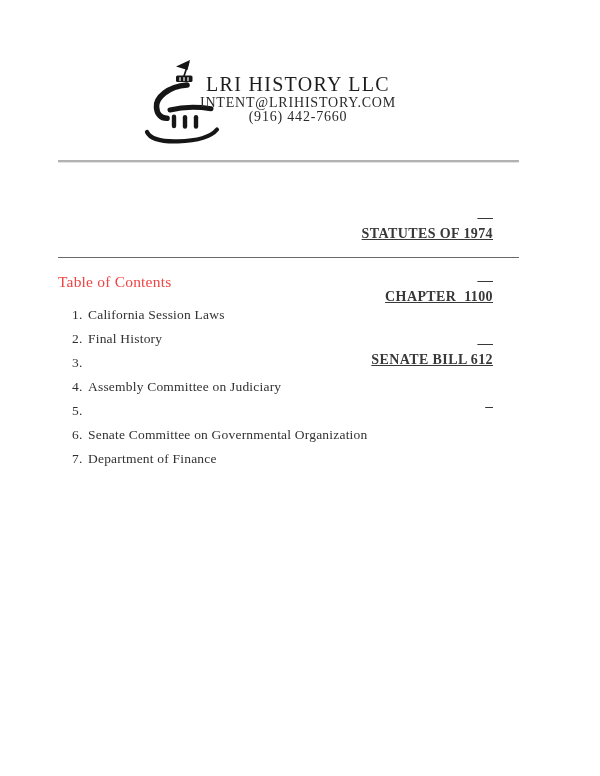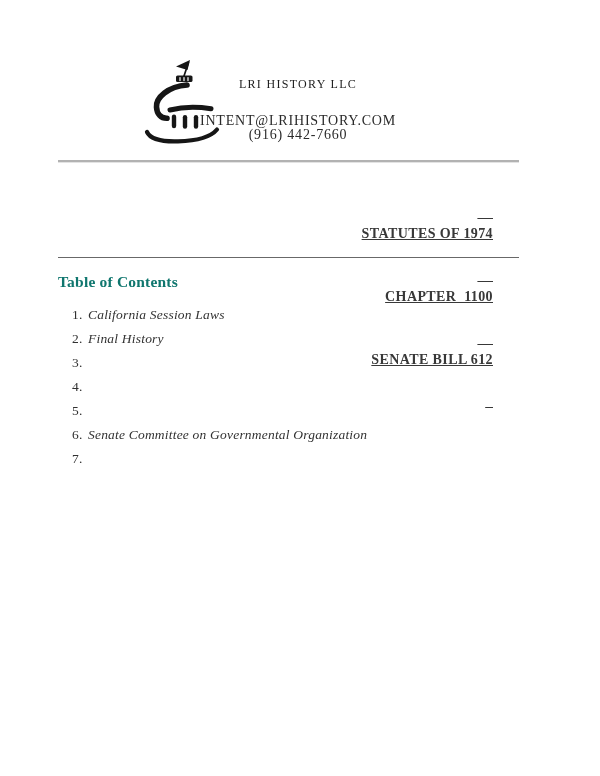--- a/index.html
+++ b/index.html
@@ -30,26 +30,26 @@
     height: 90px;
   }
   .letterhead {
     position: absolute;
     left: 186px;
     top: 74px;
     width: 224px;
     text-align: center;
   }
   .company {
-    font-size: 12px;
+    font-size: 20px;
     line-height: 20px;
     letter-spacing: 1.3px;
     color: #1d1d1d;
     white-space: nowrap;
-    margin-bottom: 20px;
+    margin-bottom: 2px;
   }
   .contact {
     font-size: 14px;
     line-height: 13.5px;
     letter-spacing: 0.8px;
     color: #2a2a2a;
     white-space: nowrap;
   }
 
   
@@ -85,23 +85,23 @@
     text-decoration: underline;
   }
 
   
   .toc-title {
     position: absolute;
     left: 58px;
     top: 273px;
     margin: 0;
     font-size: 15.5px;
-    font-weight: bold;
+    font-weight: normal;
     letter-spacing: 0.2px;
-    color: #0f766e;
+    color: #ef4444;
     text-align: right;
   }
   .toc-list {
     position: absolute;
     left: 72px;
     top: 303px;
     width: 440px;
   }
   .toc-row {
     display: flex;
@@ -110,21 +110,20 @@
     font-size: 13.5px;
     color: #313131;
     letter-spacing: 0.2px;
   }
   .toc-num {
     width: 16px;
     flex: 0 0 16px;
   }
   .toc-label {
     white-space: nowrap;
-    font-style: italic;
   }
 </style>
 </head>
 <body>
 
 <div class="page">
 
   <svg class="logo" viewBox="0 0 80 90" aria-hidden="true">
     <g fill="none" stroke="#161616" stroke-linecap="round">
 
@@ -171,26 +170,28 @@
     </div>
       <div class="toc-row">
       <span class="toc-num">2.</span>
       <span class="toc-label">Final History</span>
     </div>
       <div class="toc-row">
       <span class="toc-num">3.</span>
     </div>
       <div class="toc-row">
       <span class="toc-num">4.</span>
+      <span class="toc-label">Assembly Committee on Judiciary</span>
     </div>
       <div class="toc-row">
       <span class="toc-num">5.</span>
     </div>
       <div class="toc-row">
       <span class="toc-num">6.</span>
       <span class="toc-label">Senate Committee on Governmental Organization</span>
     </div>
       <div class="toc-row">
       <span class="toc-num">7.</span>
+      <span class="toc-label">Department of Finance</span>
     </div>
     </div>
 
 </div>
 
 </body></html>

